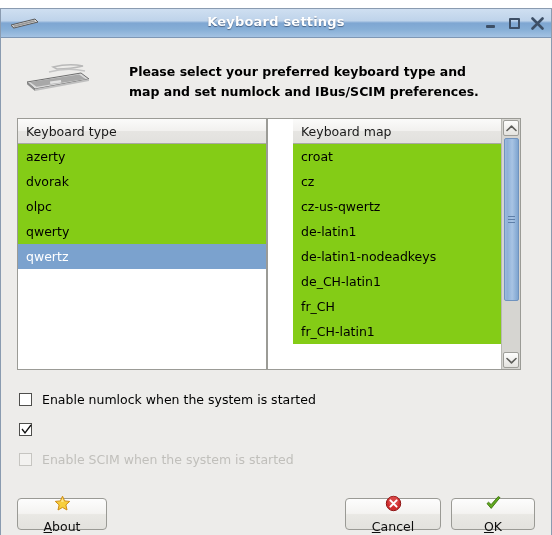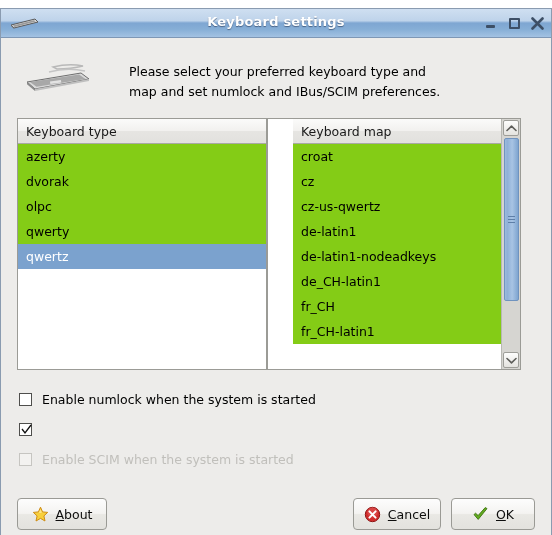--- a/index.html
+++ b/index.html
@@ -117,20 +117,21 @@
     height: 44px;
     position: relative;
   }
   .header-text {
     flex: 1 1 auto;
     font-size: 12.5px;
     line-height: 20px;
     color: #000;
     text-align: left;
     padding-right: 24px;
+    font-weight: bold;
   }
   .header-text .l2 { display: block; }
 
   
   .lists {
     display: flex;
     gap: 0;
     padding: 0 16px;
   }
   .list-box {
@@ -281,27 +282,28 @@
     border: 1px solid #9a9a95;
     border-radius: 4px;
     display: flex;
     align-items: center;
     justify-content: center;
     gap: 7px;
     padding: 0 13px;
     font-size: 12.5px;
     color: #0d0d0d;
     cursor: default;
+    flex-direction: column;
   }
   .btn-icon { width: 17px; height: 17px; display: block; flex: 0 0 17px; }
   .spacer { flex: 1 1 auto; }
   .btn + .btn { margin-left: 10px; }
   .mn { text-decoration: underline; }
   #about-button { width: 90px; }
-  #cancel-button { width: 88px; }
+  #cancel-button { width: 96px; }
   #ok-button { width: 84px; }
 </style>
 </head>
 <body>
 
 <div class="window">
 
   <div class="titlebar">
     <div class="title-icon">
       <svg width="30" height="18" viewBox="0 0 30 18">

